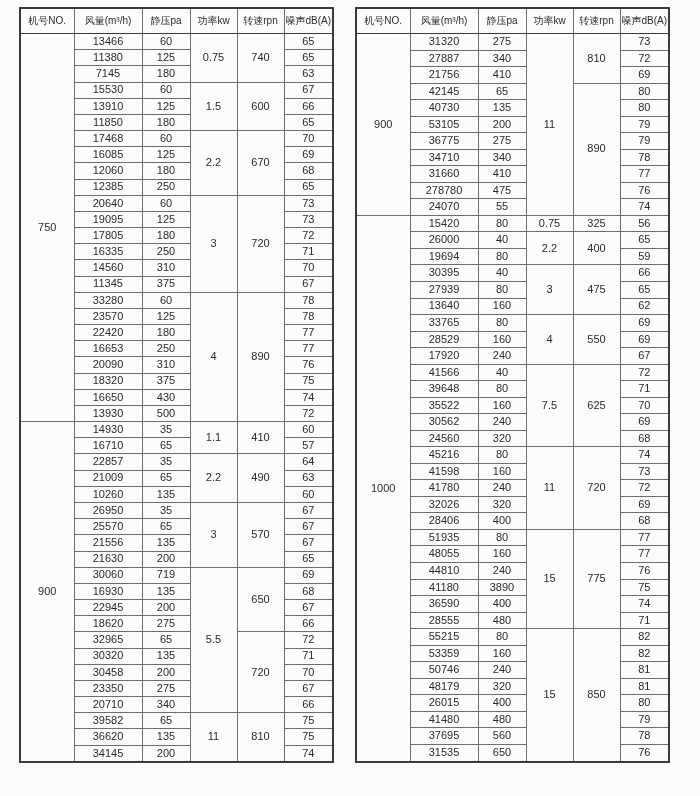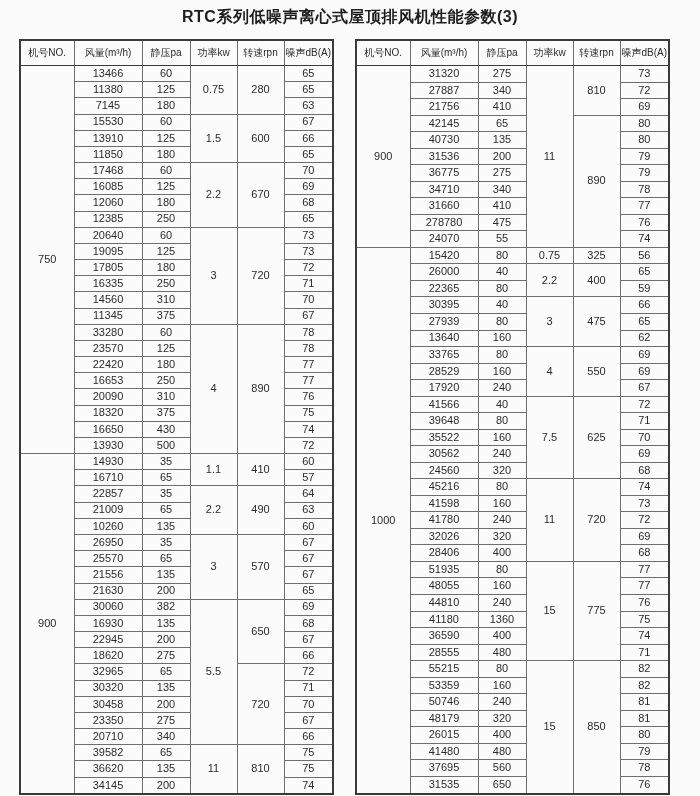--- a/index.html
+++ b/index.html
@@ -54,21 +54,20 @@
     height:24px;
     border-bottom:1.5px solid var(--outer);
   }
   td{font-size:11px;}
   td.model-cell{font-size:11px;}
 </style>
 </head>
 <body>
 
 <div class="page">
-  <div class="title">RTC系列低噪声离心式屋顶排风机性能参数(3)</div>
   <div class="tables">
     <table>
       <colgroup>
         <col style="width:54px">
           <col style="width:68px">
           <col style="width:48px">
         <col style="width:47px">
           <col style="width:47px">
           <col style="width:49px">
       </colgroup>
@@ -81,21 +80,21 @@
             <th>转速rpn</th>
             <th>噪声dB(A)</th>
           </tr>
         </thead>
       <tbody>
           <tr>
             <td rowspan="24" class="model-cell">750</td>
             <td class="airflow-cell">13466</td>
             <td class="pressure-cell">60</td>
             <td rowspan="3" class="power-cell">0.75</td>
-            <td rowspan="3" class="speed-cell">280</td>
+            <td rowspan="3" class="speed-cell">740</td>
             <td class="noise-cell">65</td>
           </tr>
           <tr>
             <td class="airflow-cell">11380</td>
             <td class="pressure-cell">125</td>
             <td class="noise-cell">65</td>
           </tr>
           <tr>
             <td class="airflow-cell">7145</td>
             <td class="pressure-cell">180</td>
@@ -261,21 +260,21 @@
             <td class="pressure-cell">135</td>
             <td class="noise-cell">67</td>
           </tr>
           <tr>
             <td class="airflow-cell">21630</td>
             <td class="pressure-cell">200</td>
             <td class="noise-cell">65</td>
           </tr>
           <tr>
             <td class="airflow-cell">30060</td>
-            <td class="pressure-cell">382</td>
+            <td class="pressure-cell">719</td>
             <td rowspan="9" class="power-cell">5.5</td>
             <td rowspan="4" class="speed-cell">650</td>
             <td class="noise-cell">69</td>
           </tr>
           <tr>
             <td class="airflow-cell">16930</td>
             <td class="pressure-cell">135</td>
             <td class="noise-cell">68</td>
           </tr>
           <tr>
@@ -376,21 +375,21 @@
             <td class="pressure-cell">65</td>
             <td rowspan="8" class="speed-cell">890</td>
             <td class="noise-cell">80</td>
           </tr>
           <tr>
             <td class="airflow-cell">40730</td>
             <td class="pressure-cell">135</td>
             <td class="noise-cell">80</td>
           </tr>
           <tr>
-            <td class="airflow-cell">31536</td>
+            <td class="airflow-cell">53105</td>
             <td class="pressure-cell">200</td>
             <td class="noise-cell">79</td>
           </tr>
           <tr>
             <td class="airflow-cell">36775</td>
             <td class="pressure-cell">275</td>
             <td class="noise-cell">79</td>
           </tr>
           <tr>
             <td class="airflow-cell">34710</td>
@@ -421,21 +420,21 @@
             <td class="noise-cell">56</td>
           </tr>
           <tr>
             <td class="airflow-cell">26000</td>
             <td class="pressure-cell">40</td>
             <td rowspan="2" class="power-cell">2.2</td>
             <td rowspan="2" class="speed-cell">400</td>
             <td class="noise-cell">65</td>
           </tr>
           <tr>
-            <td class="airflow-cell">22365</td>
+            <td class="airflow-cell">19694</td>
             <td class="pressure-cell">80</td>
             <td class="noise-cell">59</td>
           </tr>
           <tr>
             <td class="airflow-cell">30395</td>
             <td class="pressure-cell">40</td>
             <td rowspan="3" class="power-cell">3</td>
             <td rowspan="3" class="speed-cell">475</td>
             <td class="noise-cell">66</td>
           </tr>
@@ -532,21 +531,21 @@
             <td class="pressure-cell">160</td>
             <td class="noise-cell">77</td>
           </tr>
           <tr>
             <td class="airflow-cell">44810</td>
             <td class="pressure-cell">240</td>
             <td class="noise-cell">76</td>
           </tr>
           <tr>
             <td class="airflow-cell">41180</td>
-            <td class="pressure-cell">1360</td>
+            <td class="pressure-cell">3890</td>
             <td class="noise-cell">75</td>
           </tr>
           <tr>
             <td class="airflow-cell">36590</td>
             <td class="pressure-cell">400</td>
             <td class="noise-cell">74</td>
           </tr>
           <tr>
             <td class="airflow-cell">28555</td>
             <td class="pressure-cell">480</td>

